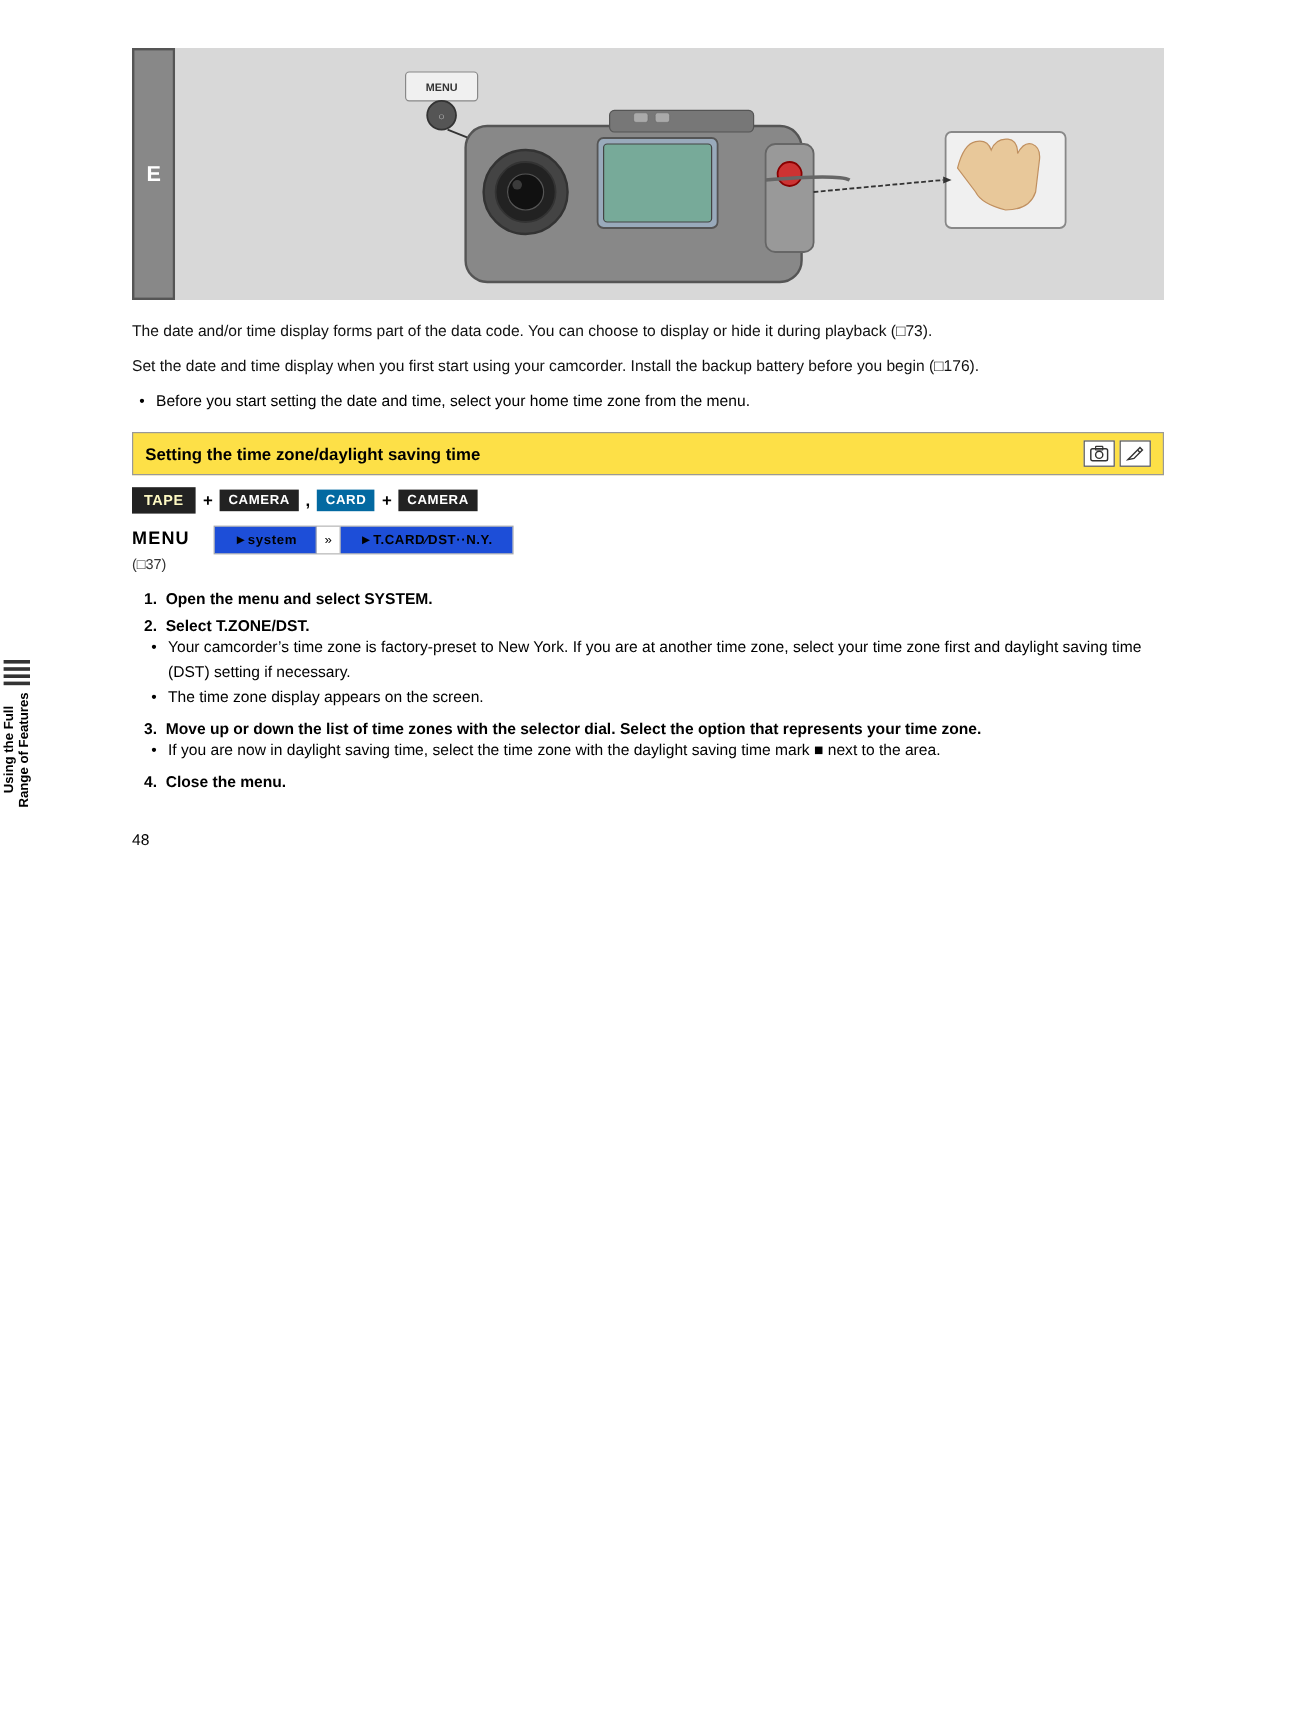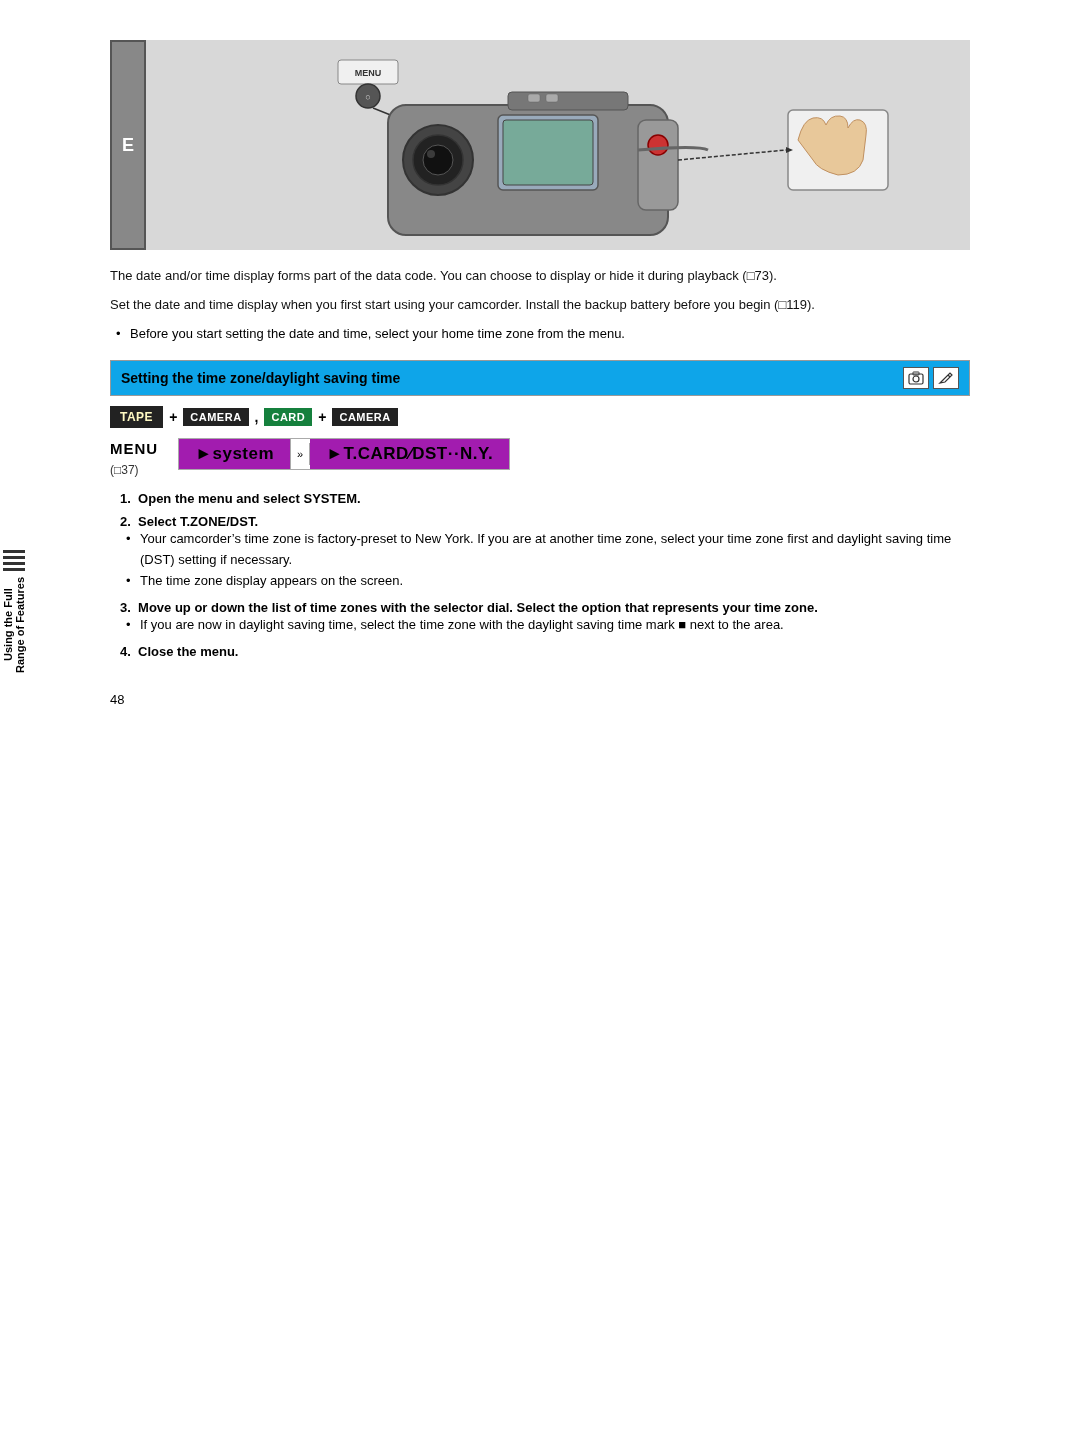--- a/index.html
+++ b/index.html
@@ -88,21 +88,21 @@
       content: "•";
       position: absolute;
       left: -14px;
     }
 
     
     .section-header {
       display: flex;
       align-items: center;
       justify-content: space-between;
-      background: #0ea5e9;
+      background: #fde047;
       border: 1.5px solid #999;
       padding: 6px 10px;
       font-weight: bold;
       font-size: 14px;
       margin: 16px 0 10px 0;
     }
 
     .section-header-icons {
       display: flex;
       gap: 4px;
@@ -142,21 +142,21 @@
       background: #222;
       color: #fff;
       font-weight: bold;
       font-size: 11px;
       padding: 3px 7px;
       border: none;
       letter-spacing: 0.5px;
     }
 
     .card-btn {
-      background: #15803d;
+      background: #0369a1;
       color: #fff;
       font-weight: bold;
       font-size: 11px;
       padding: 3px 7px;
       border: none;
       letter-spacing: 0.5px;
     }
 
     .plus-sign {
       font-weight: bold;
@@ -267,24 +267,24 @@
 
     .menu-nav-boxes {
       display: flex;
       align-items: center;
       gap: 0;
       border: 1.5px solid #aaa;
     }
 
     .menu-nav-box {
       padding: 5px 16px;
-      font-size: 17px;
+      font-size: 11px;
       font-weight: bold;
       letter-spacing: 0.5px;
-      background: #a21caf;
+      background: #1d4ed8;
       border-right: 1.5px solid #aaa;
     }
 
     .menu-nav-box:last-child {
       border-right: none;
     }
 
     .menu-nav-arrow {
       padding: 5px 6px;
       font-size: 11px;
@@ -358,21 +358,21 @@
         <defs>
           <marker id="arrow" markerWidth="8" markerHeight="8" refX="6" refY="3" orient="auto">
             <path d="M0,0 L0,6 L8,3 z" fill="#333"></path>
           </marker>
         </defs>
       </svg>
     </div>
   </div>
 
   <p class="body-text">The date and/or time display forms part of the data code. You can choose to display or hide it during playback (□73).</p>
-  <p class="body-text">Set the date and time display when you first start using your camcorder. Install the backup battery before you begin (□119).</p>
+  <p class="body-text">Set the date and time display when you first start using your camcorder. Install the backup battery before you begin (□176).</p>
   <p class="bullet-text">Before you start setting the date and time, select your home time zone from the menu.</p>
 
   <div class="section-header">
     <span>Setting the time zone/daylight saving time</span>
     <div class="section-header-icons">
       <div class="icon-box">
         <svg width="18" height="16" viewBox="0 0 18 16">
           <rect x="2" y="4" width="14" height="10" rx="1.5" fill="none" stroke="#333" stroke-width="1.2"></rect>
           <circle cx="9" cy="9" r="3" fill="none" stroke="#333" stroke-width="1.2"></circle>
           <rect x="6" y="2" width="6" height="3" rx="0.5" fill="none" stroke="#333" stroke-width="1"></rect>

